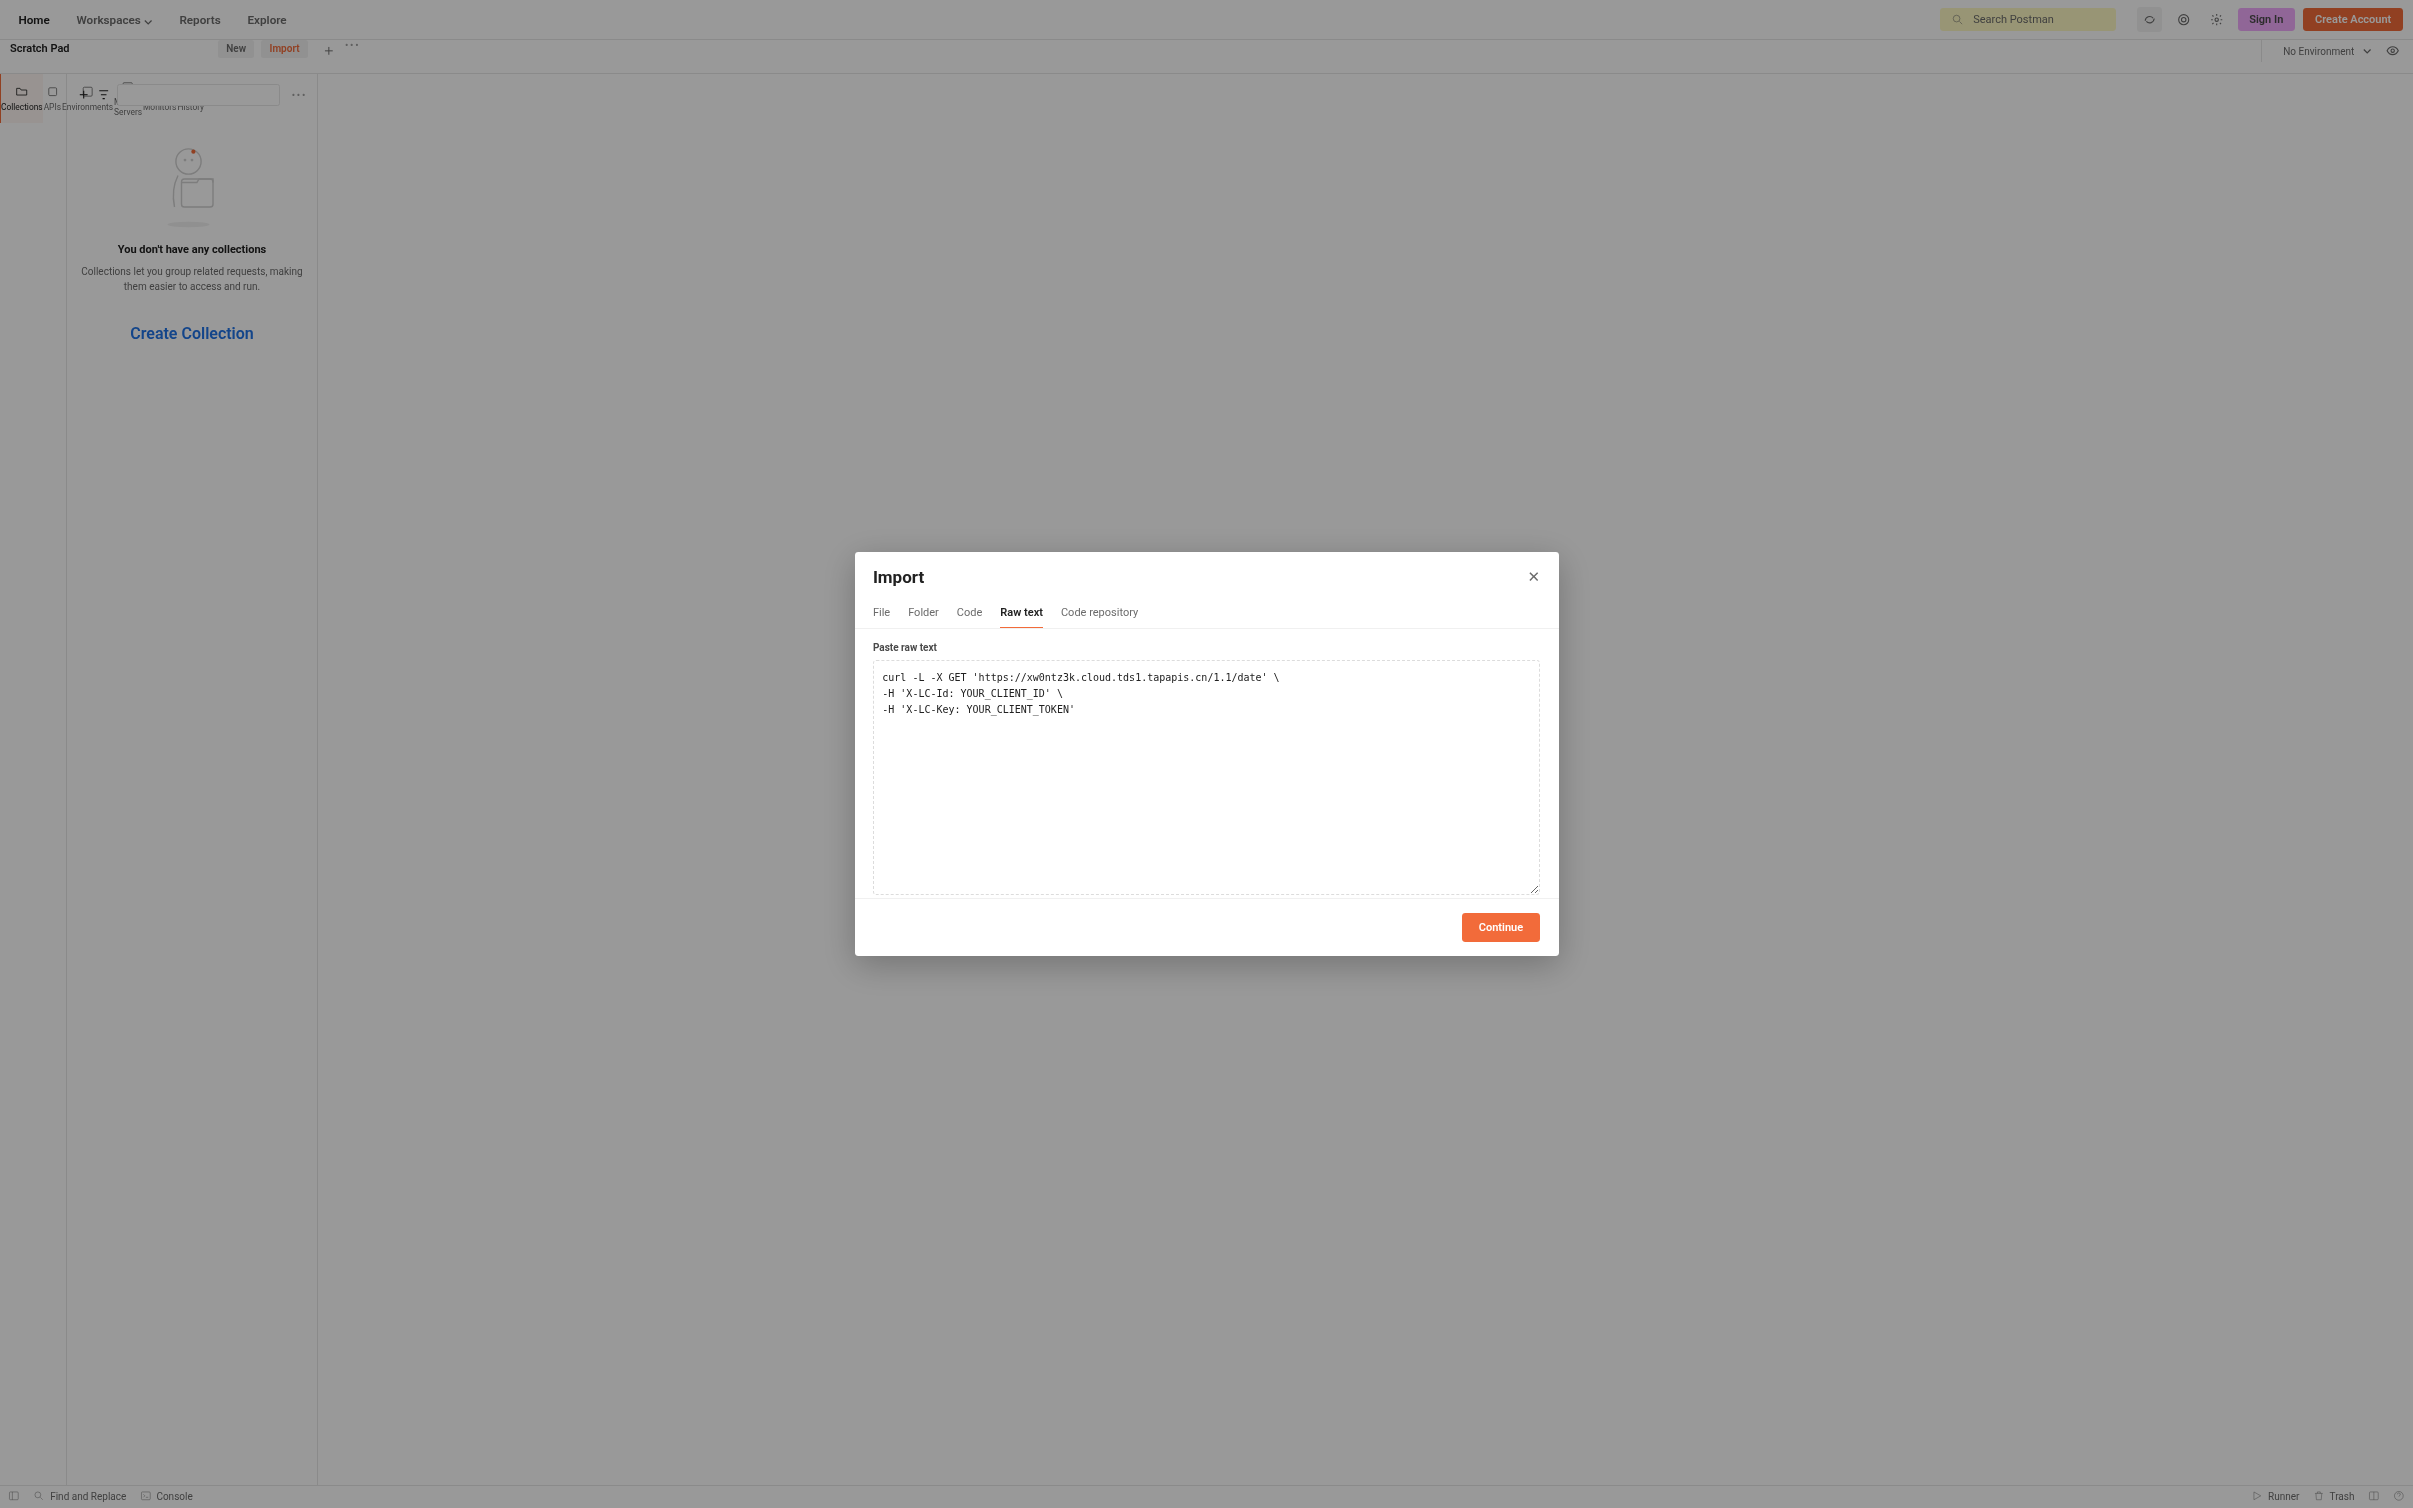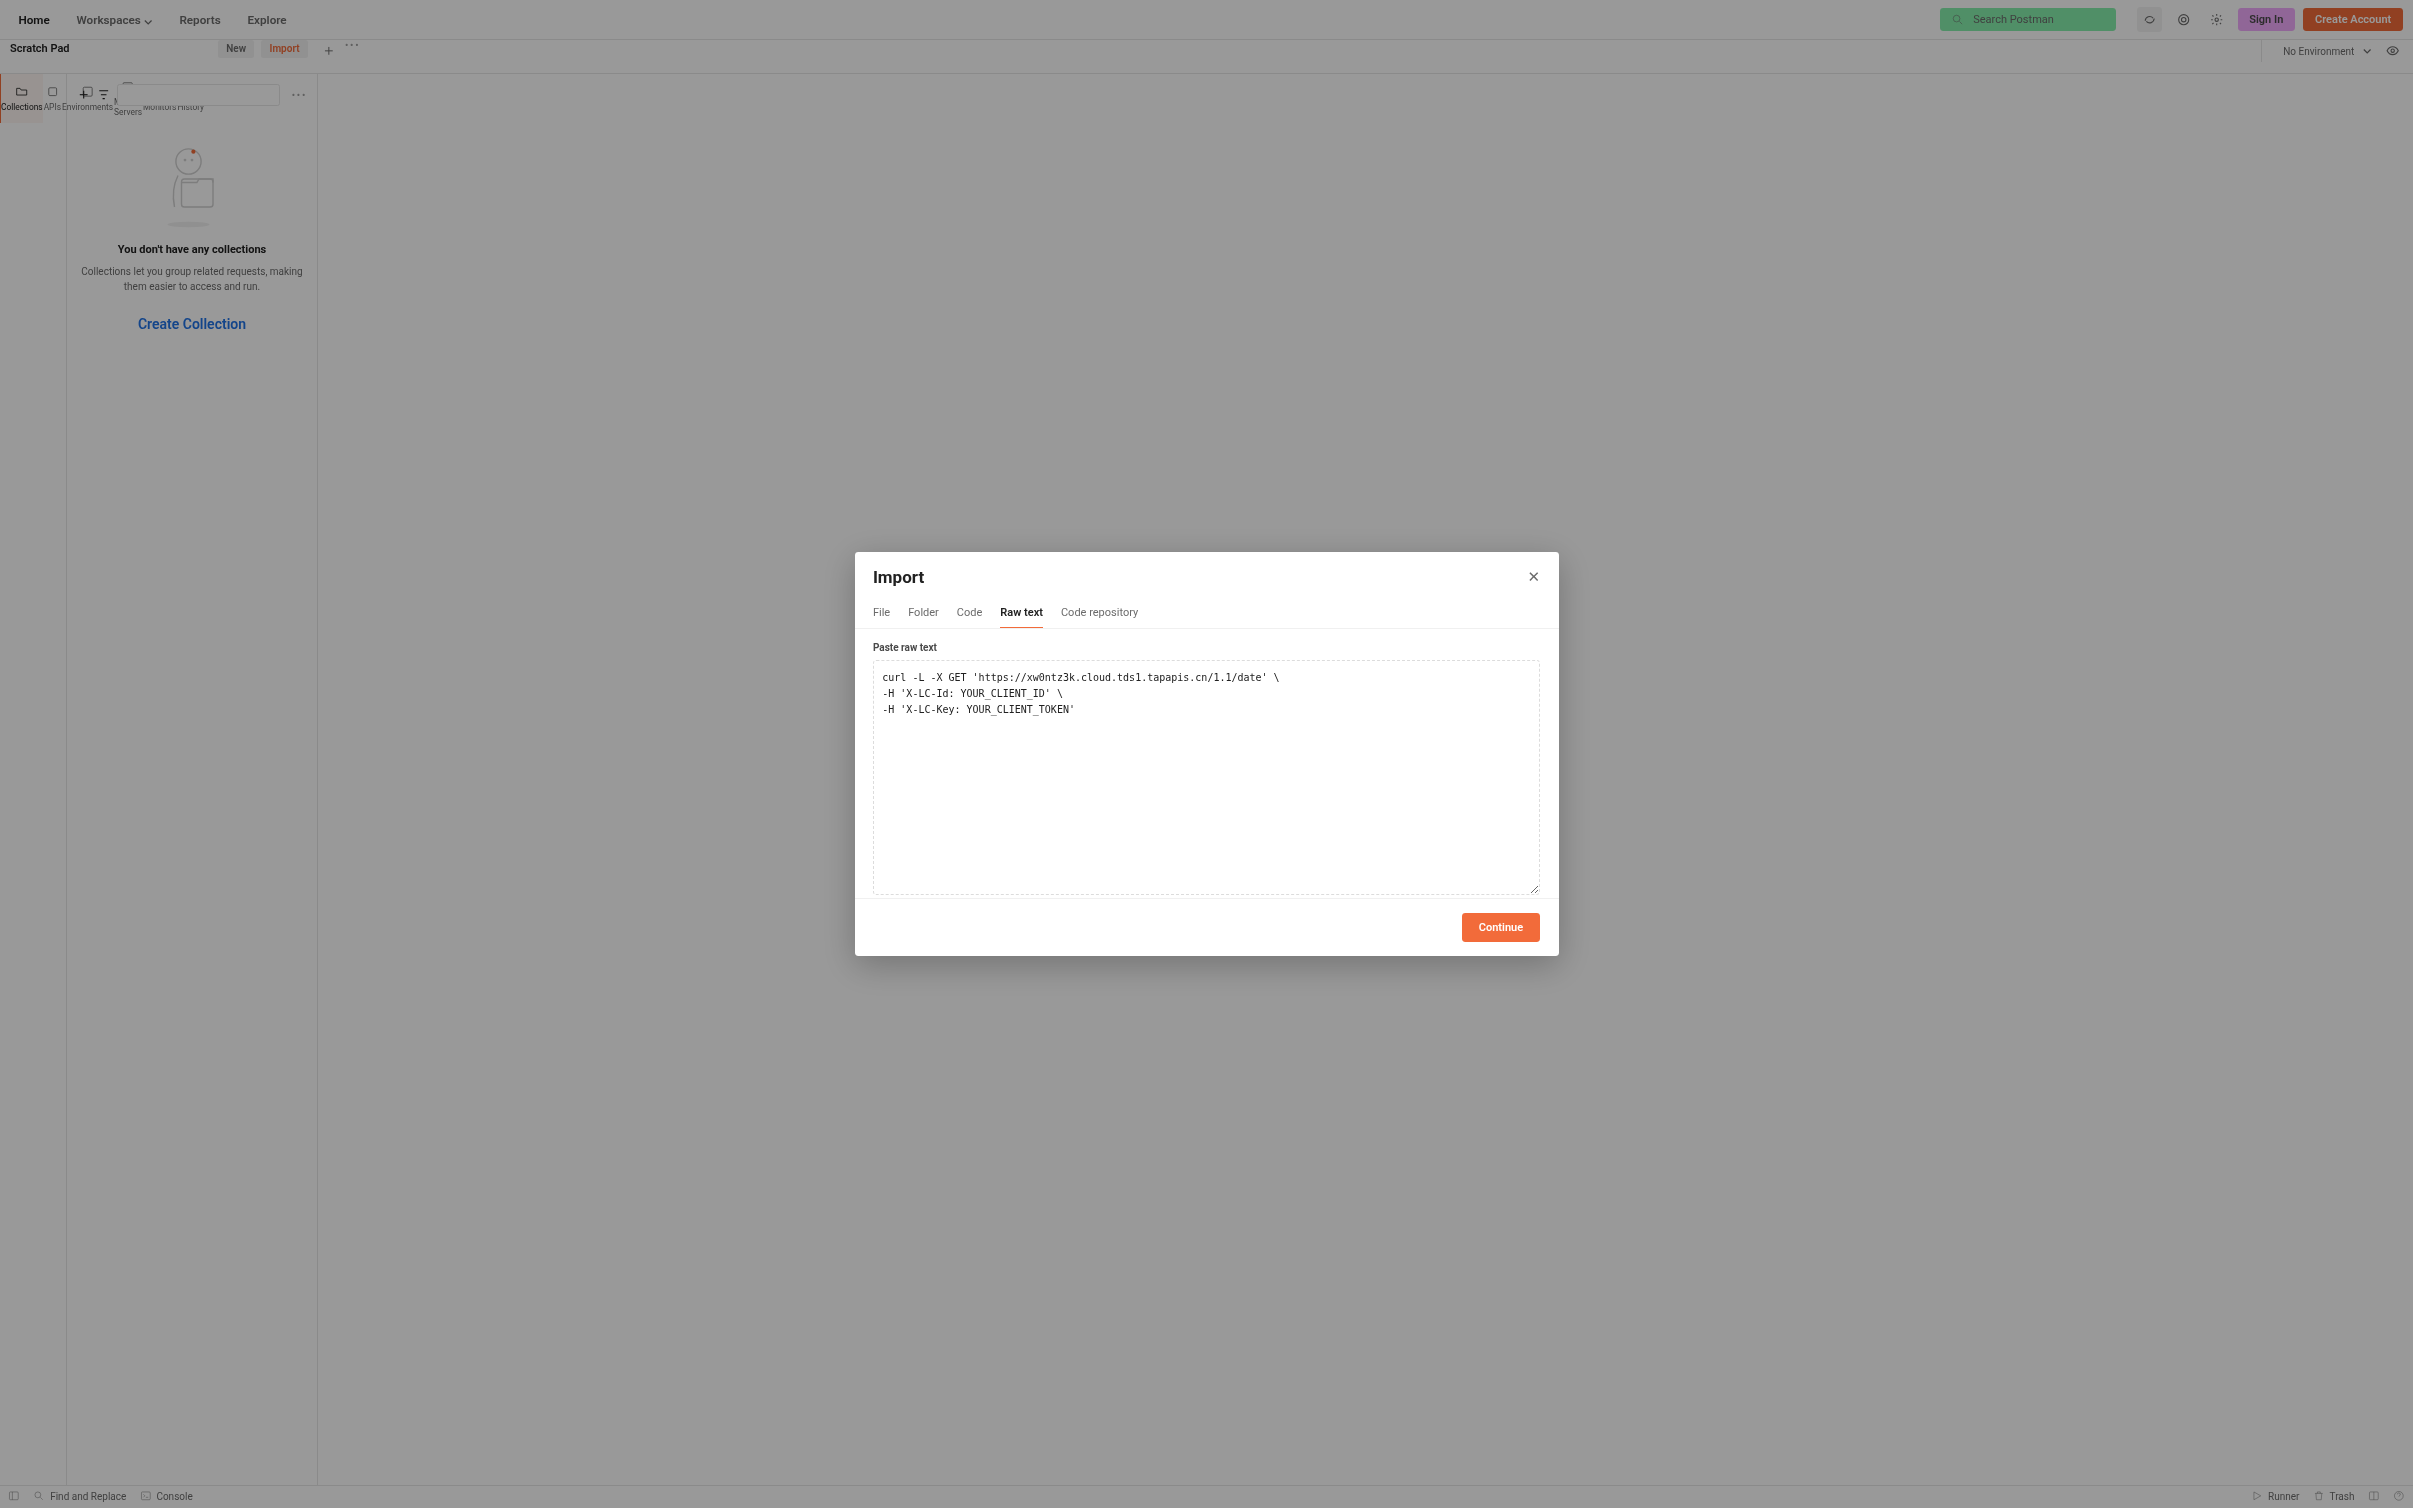--- a/index.html
+++ b/index.html
@@ -12,21 +12,21 @@
 }
 .nav-link { font-size: 11.7px; font-weight: 600; color: #6b6b6b; padding: 5px 8.4px; cursor: pointer; }
 .nav-link.active { color: #212121; }
 .ws-link { display: flex; align-items: center; gap: 3.4px; }
 .chev { width: 8.4px; height: 8.4px; display: inline-block; }
 .chev svg { width: 100%; height: 100%; }
 
 .search-wrap { margin-left: auto; }
 .search-pill {
   display: flex; align-items: center; gap: 8.4px;
-  background: #86efac; border-radius: 3.4px; padding: 5px 11.7px; width: 176px;
+  background: #fef9c3; border-radius: 3.4px; padding: 5px 11.7px; width: 176px;
   color: #6b6b6b; font-size: 11px;
 }
 .icon16 { width: 13.4px; height: 13.4px; display: inline-flex; align-items: center; justify-content: center; }
 .icon16 svg { width: 13.4px; height: 13.4px; stroke: currentColor; fill: none; }
 
 .header-right { display: flex; align-items: center; gap: 8.4px; margin-left: 11.7px; }
 .icon-btn { width: 25px; height: 25px; border-radius: 3.4px; display: flex; align-items: center; justify-content: center; color: #6b6b6b; }
 .icon-btn.bg { background: #f2f2f2; }
 .btn-secondary { background: #f0abfc; color: #4a4a4a; border: none; border-radius: 3.4px; padding: 5px 11.7px; font-size: 11px; font-weight: 600; }
 .btn-primary { background: #f26b3a; color: #fff; border: none; border-radius: 3.4px; padding: 5px 11.7px; font-size: 11px; font-weight: 600; }
@@ -54,21 +54,21 @@
 .rail-item .icon16 svg { stroke-width: 1.5; }
 
 .sidebar { width: 251px; border-right: 0.8px solid #e6e6e6; padding: 10px; display: flex; flex-direction: column; align-items: center; }
 .sidebar-toolbar { width: 100%; display: flex; align-items: center; gap: 6.7px; margin-bottom: 17px; }
 .sb-search { flex: 1; height: 22px; background: #fff; border: 0.8px solid #e6e6e6; border-radius: 2.5px; }
 
 .empty-illustration { width: 84px; height: 92px; margin-top: 17px; }
 .empty-illustration svg { width: 100%; height: 100%; }
 .empty-title { font-size: 11px; font-weight: 700; margin-top: 11px; }
 .empty-sub { font-size: 10px; color: #6b6b6b; text-align: center; margin-top: 8.4px; line-height: 1.5; padding: 0 3.4px; }
-.empty-link { font-size: 14px; color: #2173e6; font-weight: 600; margin-top: 22px; display: inline-block; }
+.empty-link { font-size: 16px; color: #2173e6; font-weight: 600; margin-top: 30px; display: inline-block; }
 
 .canvas { flex: 1; background: #fff; }
 
 
 .statusbar {
   height: 23.5px; border-top: 0.8px solid #e6e6e6; display: flex; align-items: center;
   padding: 0 8.4px; font-size: 10px; color: #6b6b6b; gap: 13.4px; text-align: right;
 }
 .statusbar .right { margin-left: auto; display: flex; align-items: center; gap: 13.4px; }
 .sb-item { display: flex; align-items: center; gap: 5px; }

